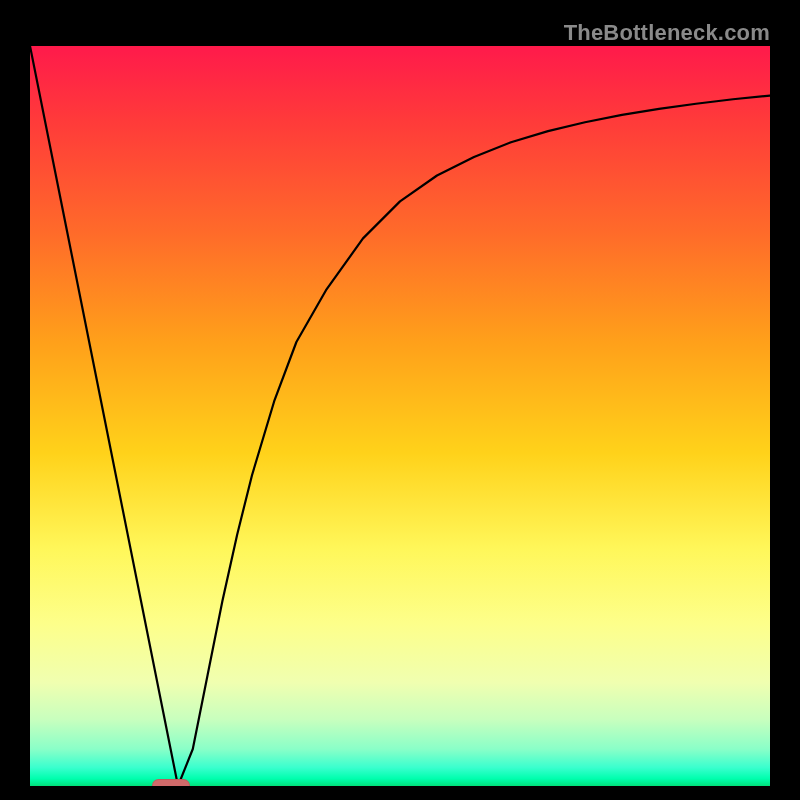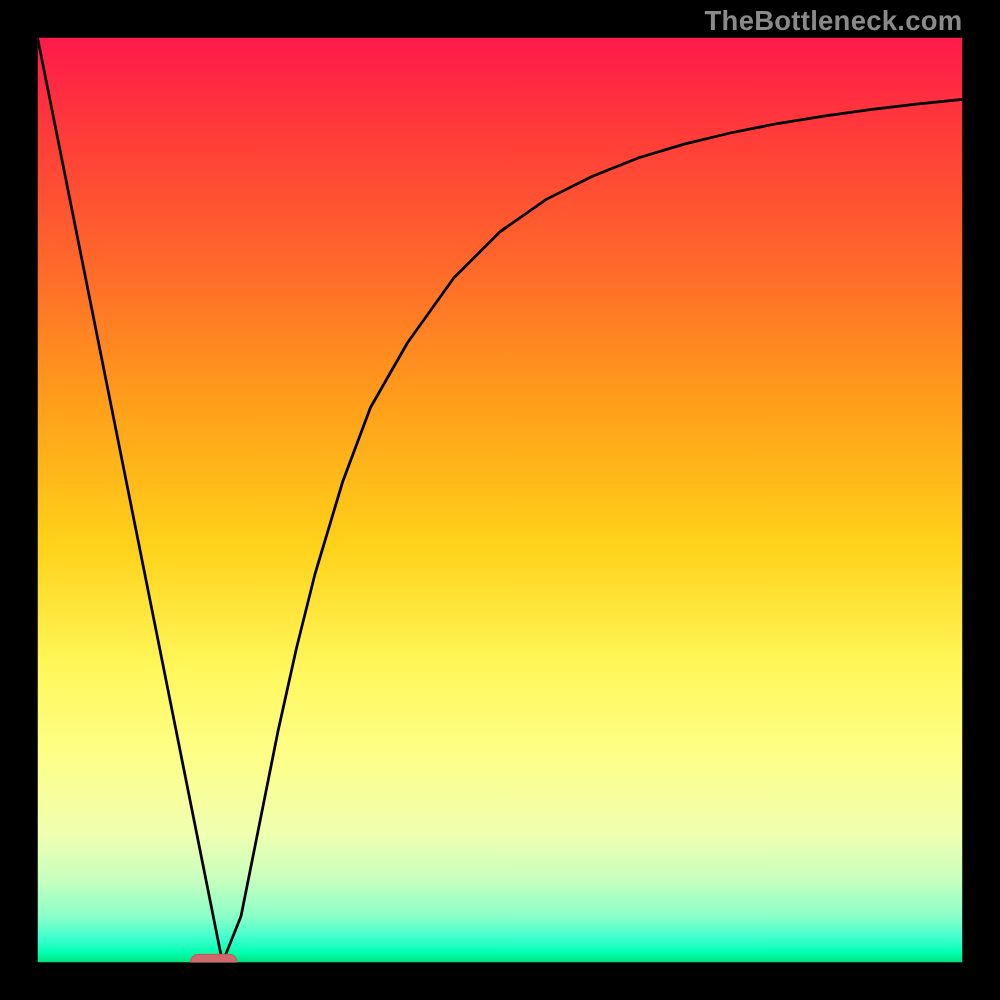--- a/index.html
+++ b/index.html
@@ -1,16 +1,16 @@
 <!DOCTYPE html>
 <html><head>
 <meta charset="utf-8">
 <style>
   html,body{margin:0;padding:0;width:800px;height:800px;overflow:hidden;background:#000;}
-  .frame{position:relative;width:800px;height:692px;background:#000;}
+  .frame{position:relative;width:800px;height:692px;background:#000;margin-top:16px;}
   .plot{position:absolute;left:30px;top:30px;width:740px;height:740px;overflow:hidden;}
   .gradient{position:absolute;inset:0;
     background:linear-gradient(to bottom,
       #ff1a4b 0%,
       #ff3a3a 10%,
       #ff6a2a 25%,
       #ffa01a 40%,
       #ffd21a 55%,
       #fff75a 68%,
       #fdff8a 78%,

